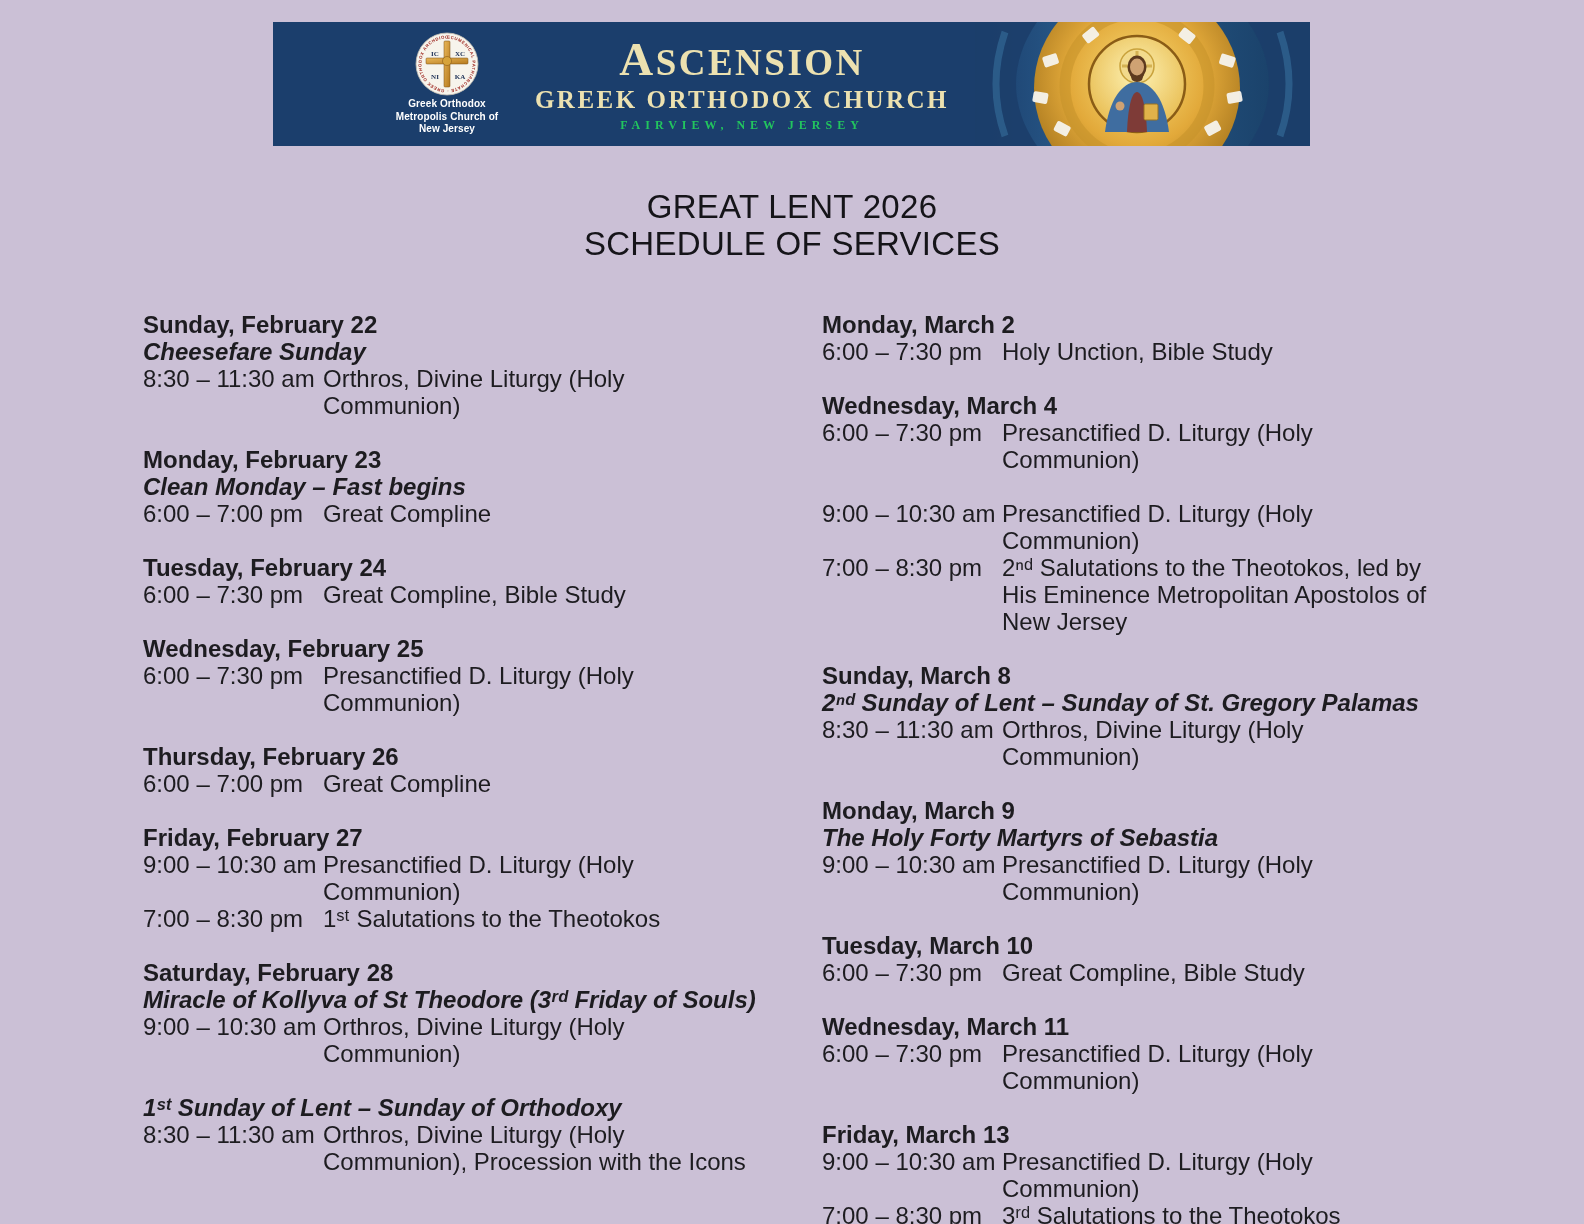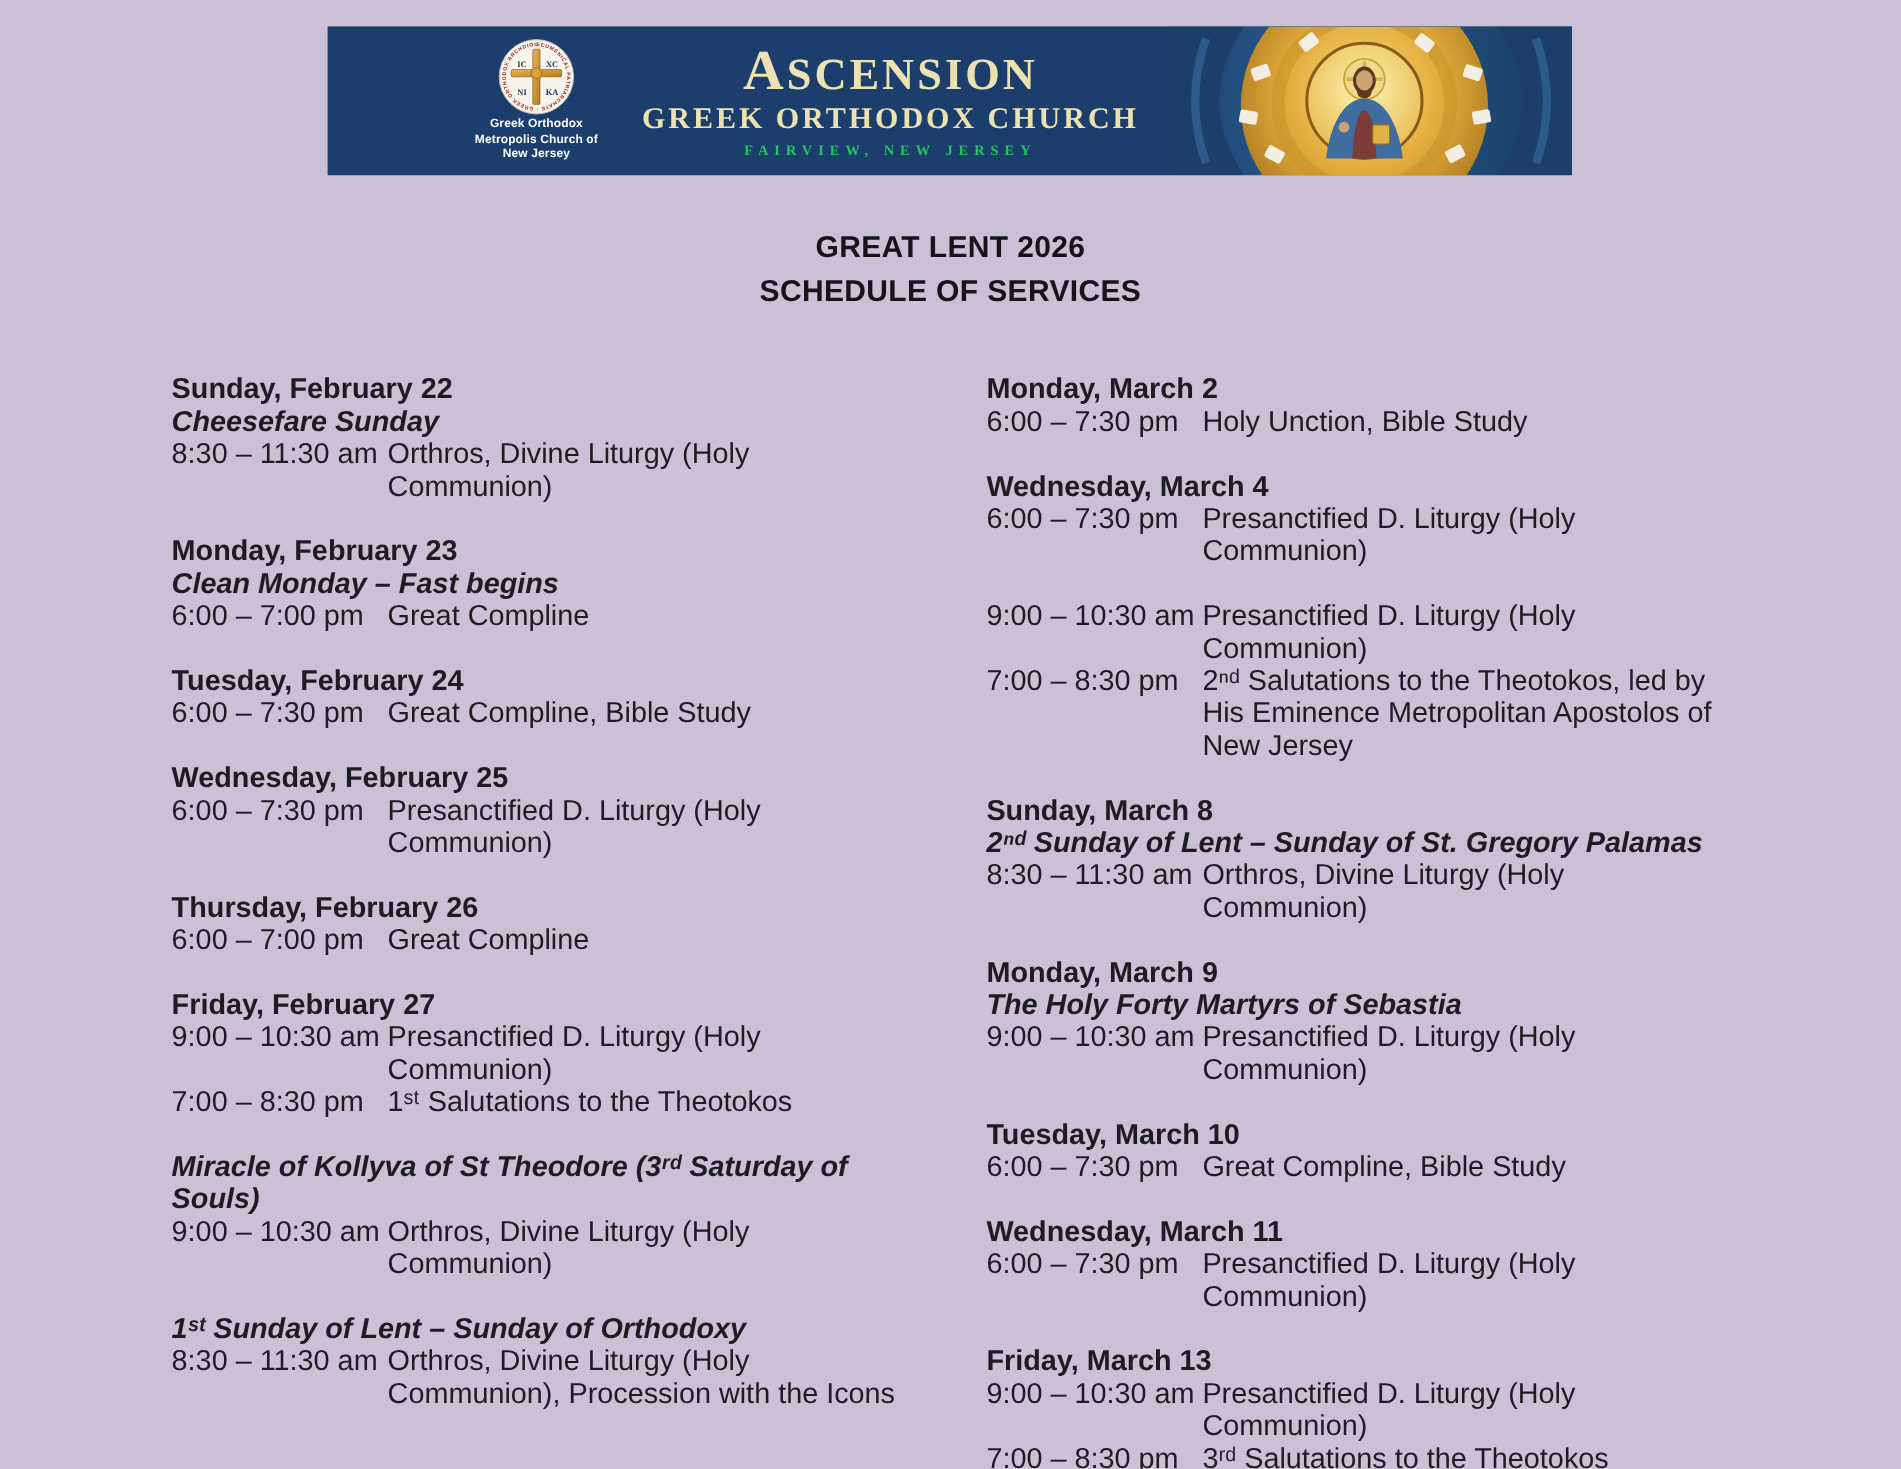--- a/index.html
+++ b/index.html
@@ -31,21 +31,21 @@
     position:relative;z-index:2;margin-right:335px;margin-left:6px;
   }
   .church-name{font-size:37px;font-weight:700;letter-spacing:2.5px;line-height:1.05;}
   .church-name::first-letter{font-size:47px;}
   .church-sub{font-size:25px;font-weight:600;letter-spacing:2.5px;margin-top:2px;}
   .church-loc{font-size:12px;font-weight:600;letter-spacing:5px;margin-top:4px;color:#22c55e;}
   .banner-art{position:absolute;right:0;top:0;width:335px;height:124px;z-index:1;}
   
   .page-title{
     position:absolute;left:0;right:0;top:188px;
-    text-align:center;font-weight:700;font-size:25px;line-height:37px;
+    text-align:center;font-weight:400;font-size:33px;line-height:37px;
     color:#151419;letter-spacing:.3px;
   }
   
   .schedule{
     position:absolute;left:143px;top:311px;width:1298px;
     display:flex;gap:60px;
     font-size:24px;line-height:27px;
   }
   .sched-col{flex:1;min-width:0;}
   .entry{margin-bottom:27px;}
@@ -198,21 +198,22 @@
         <div class="svc-row">
           <span class="svc-time">9:00 – 10:30 am</span>
           <span class="svc-desc">Presanctified D. Liturgy (Holy Communion)</span>
         </div>
         <div class="svc-row">
           <span class="svc-time">7:00 – 8:30 pm</span>
           <span class="svc-desc">1ˢᵗ Salutations to the Theotokos</span>
         </div>
       </div>
       <div class="entry">
-        <div class="entry-feast">Miracle of Kollyva of St Theodore (3ʳᵈ Saturday of Souls)</div>
+        <div class="entry-date">Saturday, February 28</div>
+        <div class="entry-feast">Miracle of Kollyva of St Theodore (3ʳᵈ Friday of Souls)</div>
         <div class="svc-row">
           <span class="svc-time">9:00 – 10:30 am</span>
           <span class="svc-desc">Orthros, Divine Liturgy (Holy Communion)</span>
         </div>
       </div>
       <div class="entry">
         <div class="entry-feast">1ˢᵗ Sunday of Lent – Sunday of Orthodoxy</div>
         <div class="svc-row">
           <span class="svc-time">8:30 – 11:30 am</span>
           <span class="svc-desc">Orthros, Divine Liturgy (Holy Communion), Procession with the Icons</span>

